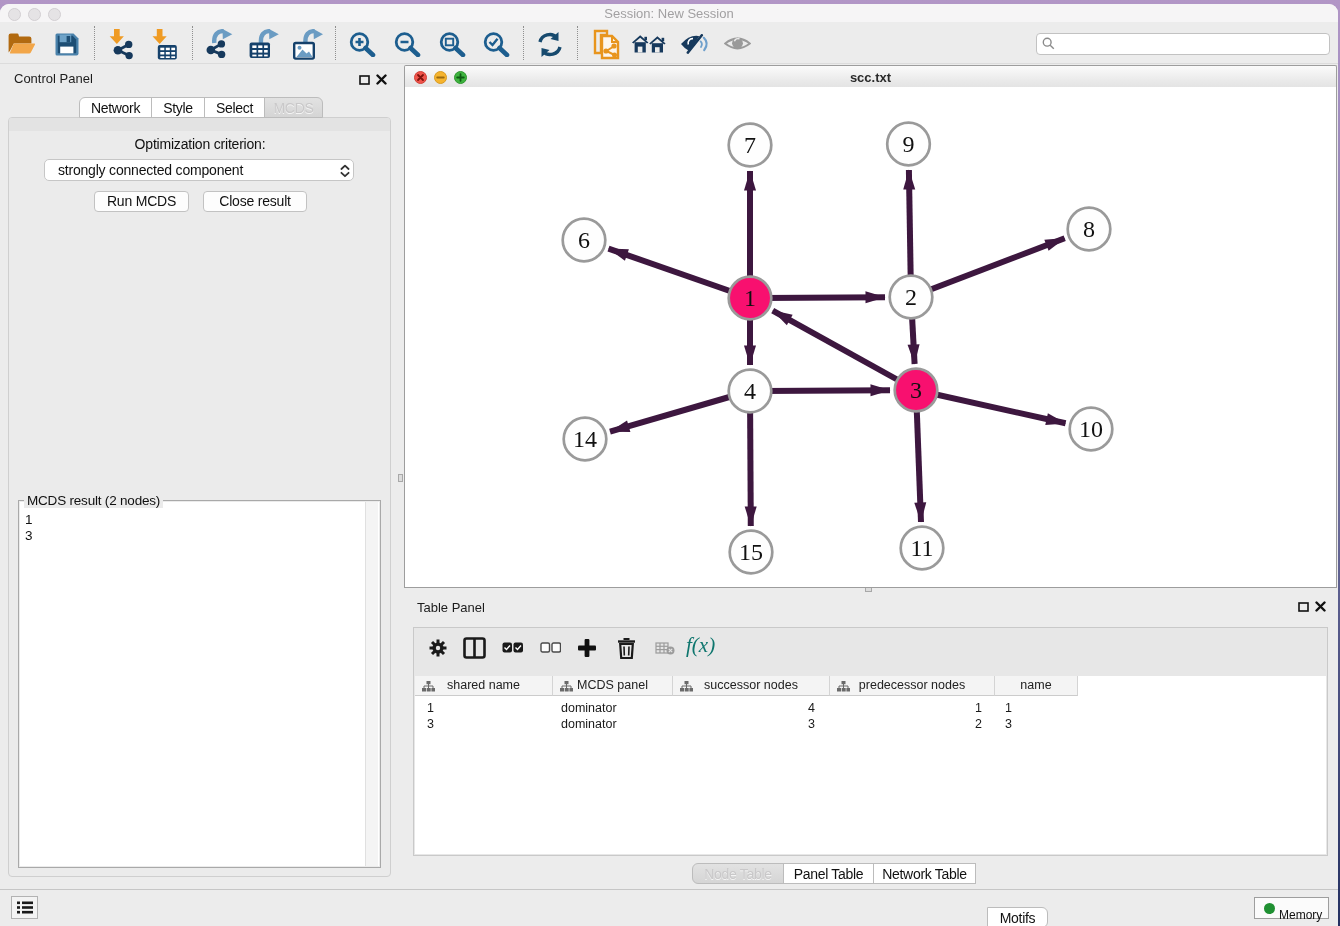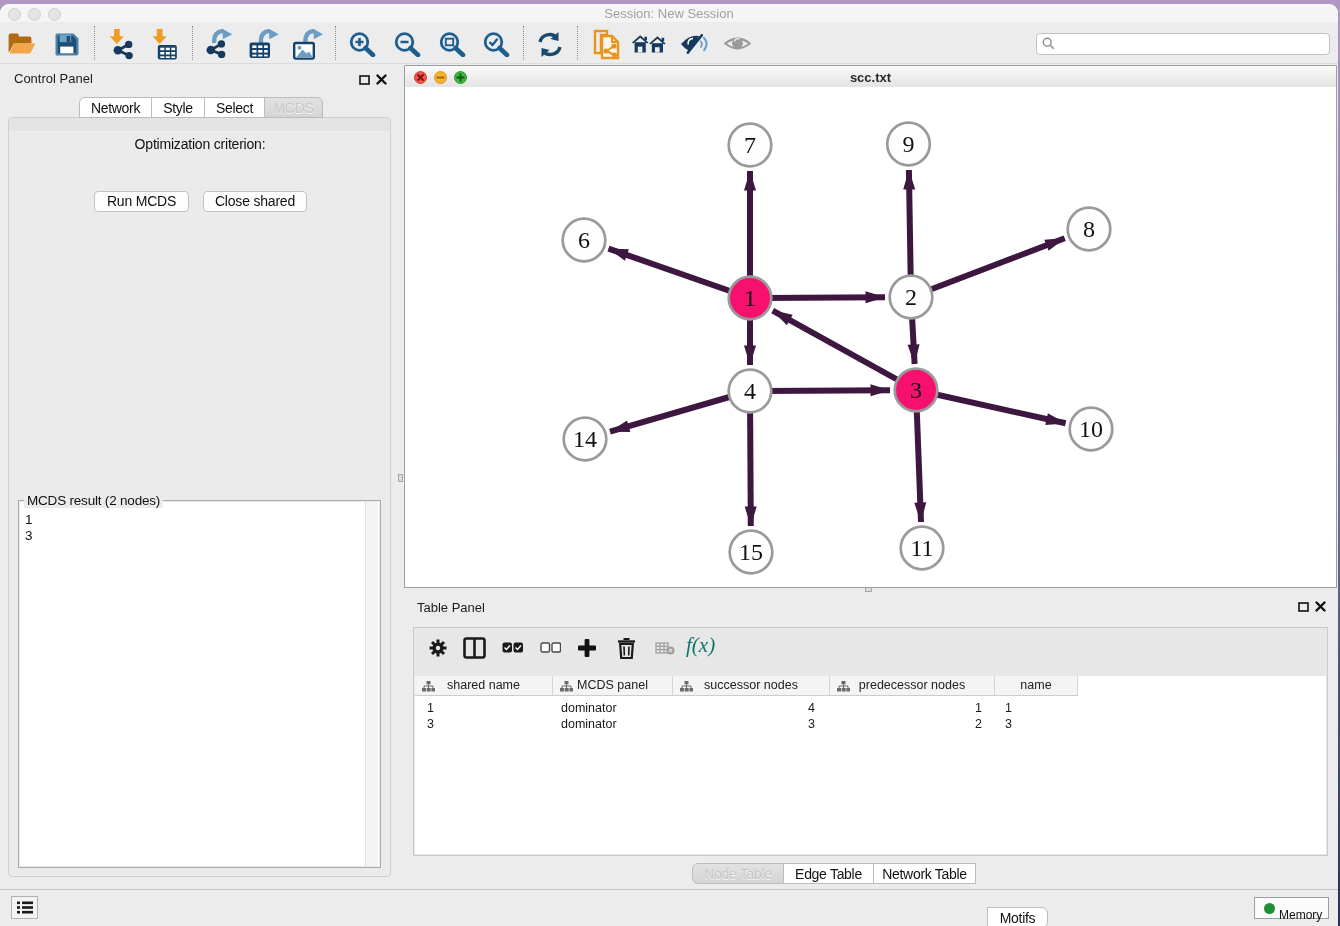--- a/index.html
+++ b/index.html
@@ -267,22 +267,30 @@
   <div id="cp-content">
         <div style="position:absolute;left:0;top:0;width:100%;height:13px;background:#e3e3e3;border-radius:3px 3px 0 0;"></div>
       </div>
   <div id="cp-tabs">
     <div class="tab" style="left:0;width:73px;border-radius:6px 0 0 0;">Network</div>
     <div class="tab" style="left:72px;width:54px;">Style</div>
     <div class="tab" style="left:125px;width:61px;">Select</div>
     <div class="tab" style="left:185px;width:59px;background:linear-gradient(180deg,#e2e2e2,#d5d5d5);color:#c9c8c9;text-shadow:0 1px 0 #f5f5f5;border-radius:0 6px 0 0;">MCDS</div>
   </div>
   <div id="optlabel">Optimization criterion:</div>
+  <div id="optselect">strongly connected component
+    <svg style="position:absolute;right:3px;top:4px;" width="10" height="14" viewBox="0 0 10 14">
+          <g fill="none" stroke="#333" stroke-width="1.8" stroke-linecap="round" stroke-linejoin="round">
+            <path d="M1.4,5 L5,1.6 L8.6,5"></path>
+            <path d="M1.4,8.8 L5,12.2 L8.6,8.8"></path>
+          </g>
+        </svg>
+  </div>
   <div class="btn" style="left:94px;width:95px;">Run MCDS</div>
-  <div class="btn" style="left:203px;width:104px;">Close shared</div>
+  <div class="btn" style="left:203px;width:104px;">Close result</div>
   <div id="fieldset">
     <div id="fieldtext">1<br>3</div>
     <div id="fieldscroll"></div>
     <div id="fieldlegend">MCDS result (2 nodes)</div>
   </div>
 
   <div id="net">
     <div id="net-title">
       <div class="mac" style="left:9px;background:#f0544b;border:1px solid #cf4138;">
             <svg width="11" height="11" viewBox="0 0 11 11">
@@ -463,21 +471,21 @@
       <div class="td" style="left:590px;top:24px;">1</div>
       <div class="td" style="left:12px;top:40px;">3</div>
       <div class="td" style="left:146px;top:40px;">dominator</div>
       <div class="td" style="left:258px;top:40px;width:142px;text-align:right;">3</div>
       <div class="td" style="left:415px;top:40px;width:152px;text-align:right;">2</div>
       <div class="td" style="left:590px;top:40px;">3</div>
     </div>
   </div>
   <div id="bt-tabs">
     <div class="btab" style="left:0;width:92px;background:linear-gradient(180deg,#e2e2e2,#d5d5d5);color:#c9c8c9;text-shadow:0 1px 0 #f5f5f5;border-radius:6px 0 0 6px;">Node Table</div>
-    <div class="btab" style="left:91px;width:91px;">Edge Table</div>
+    <div class="btab" style="left:91px;width:91px;">Panel Table</div>
     <div class="btab" style="left:181px;width:103px;">Network Table</div>
     <div class="btab" style="left:295px;width:61px;border-radius:0 6px 6px 0;margin-top:44px;">Motifs</div>
   </div>
 
   <div id="statusline"></div>
   <div id="listb">
     <svg style="position:absolute;left:5px;top:4px;" width="16" height="13" viewBox="0 0 16 13">
       <g fill="#1a1a1a">
         <rect x="0" y="0.5" width="3" height="2.6"></rect>
             <rect x="5" y="0.5" width="11" height="2.6"></rect>

